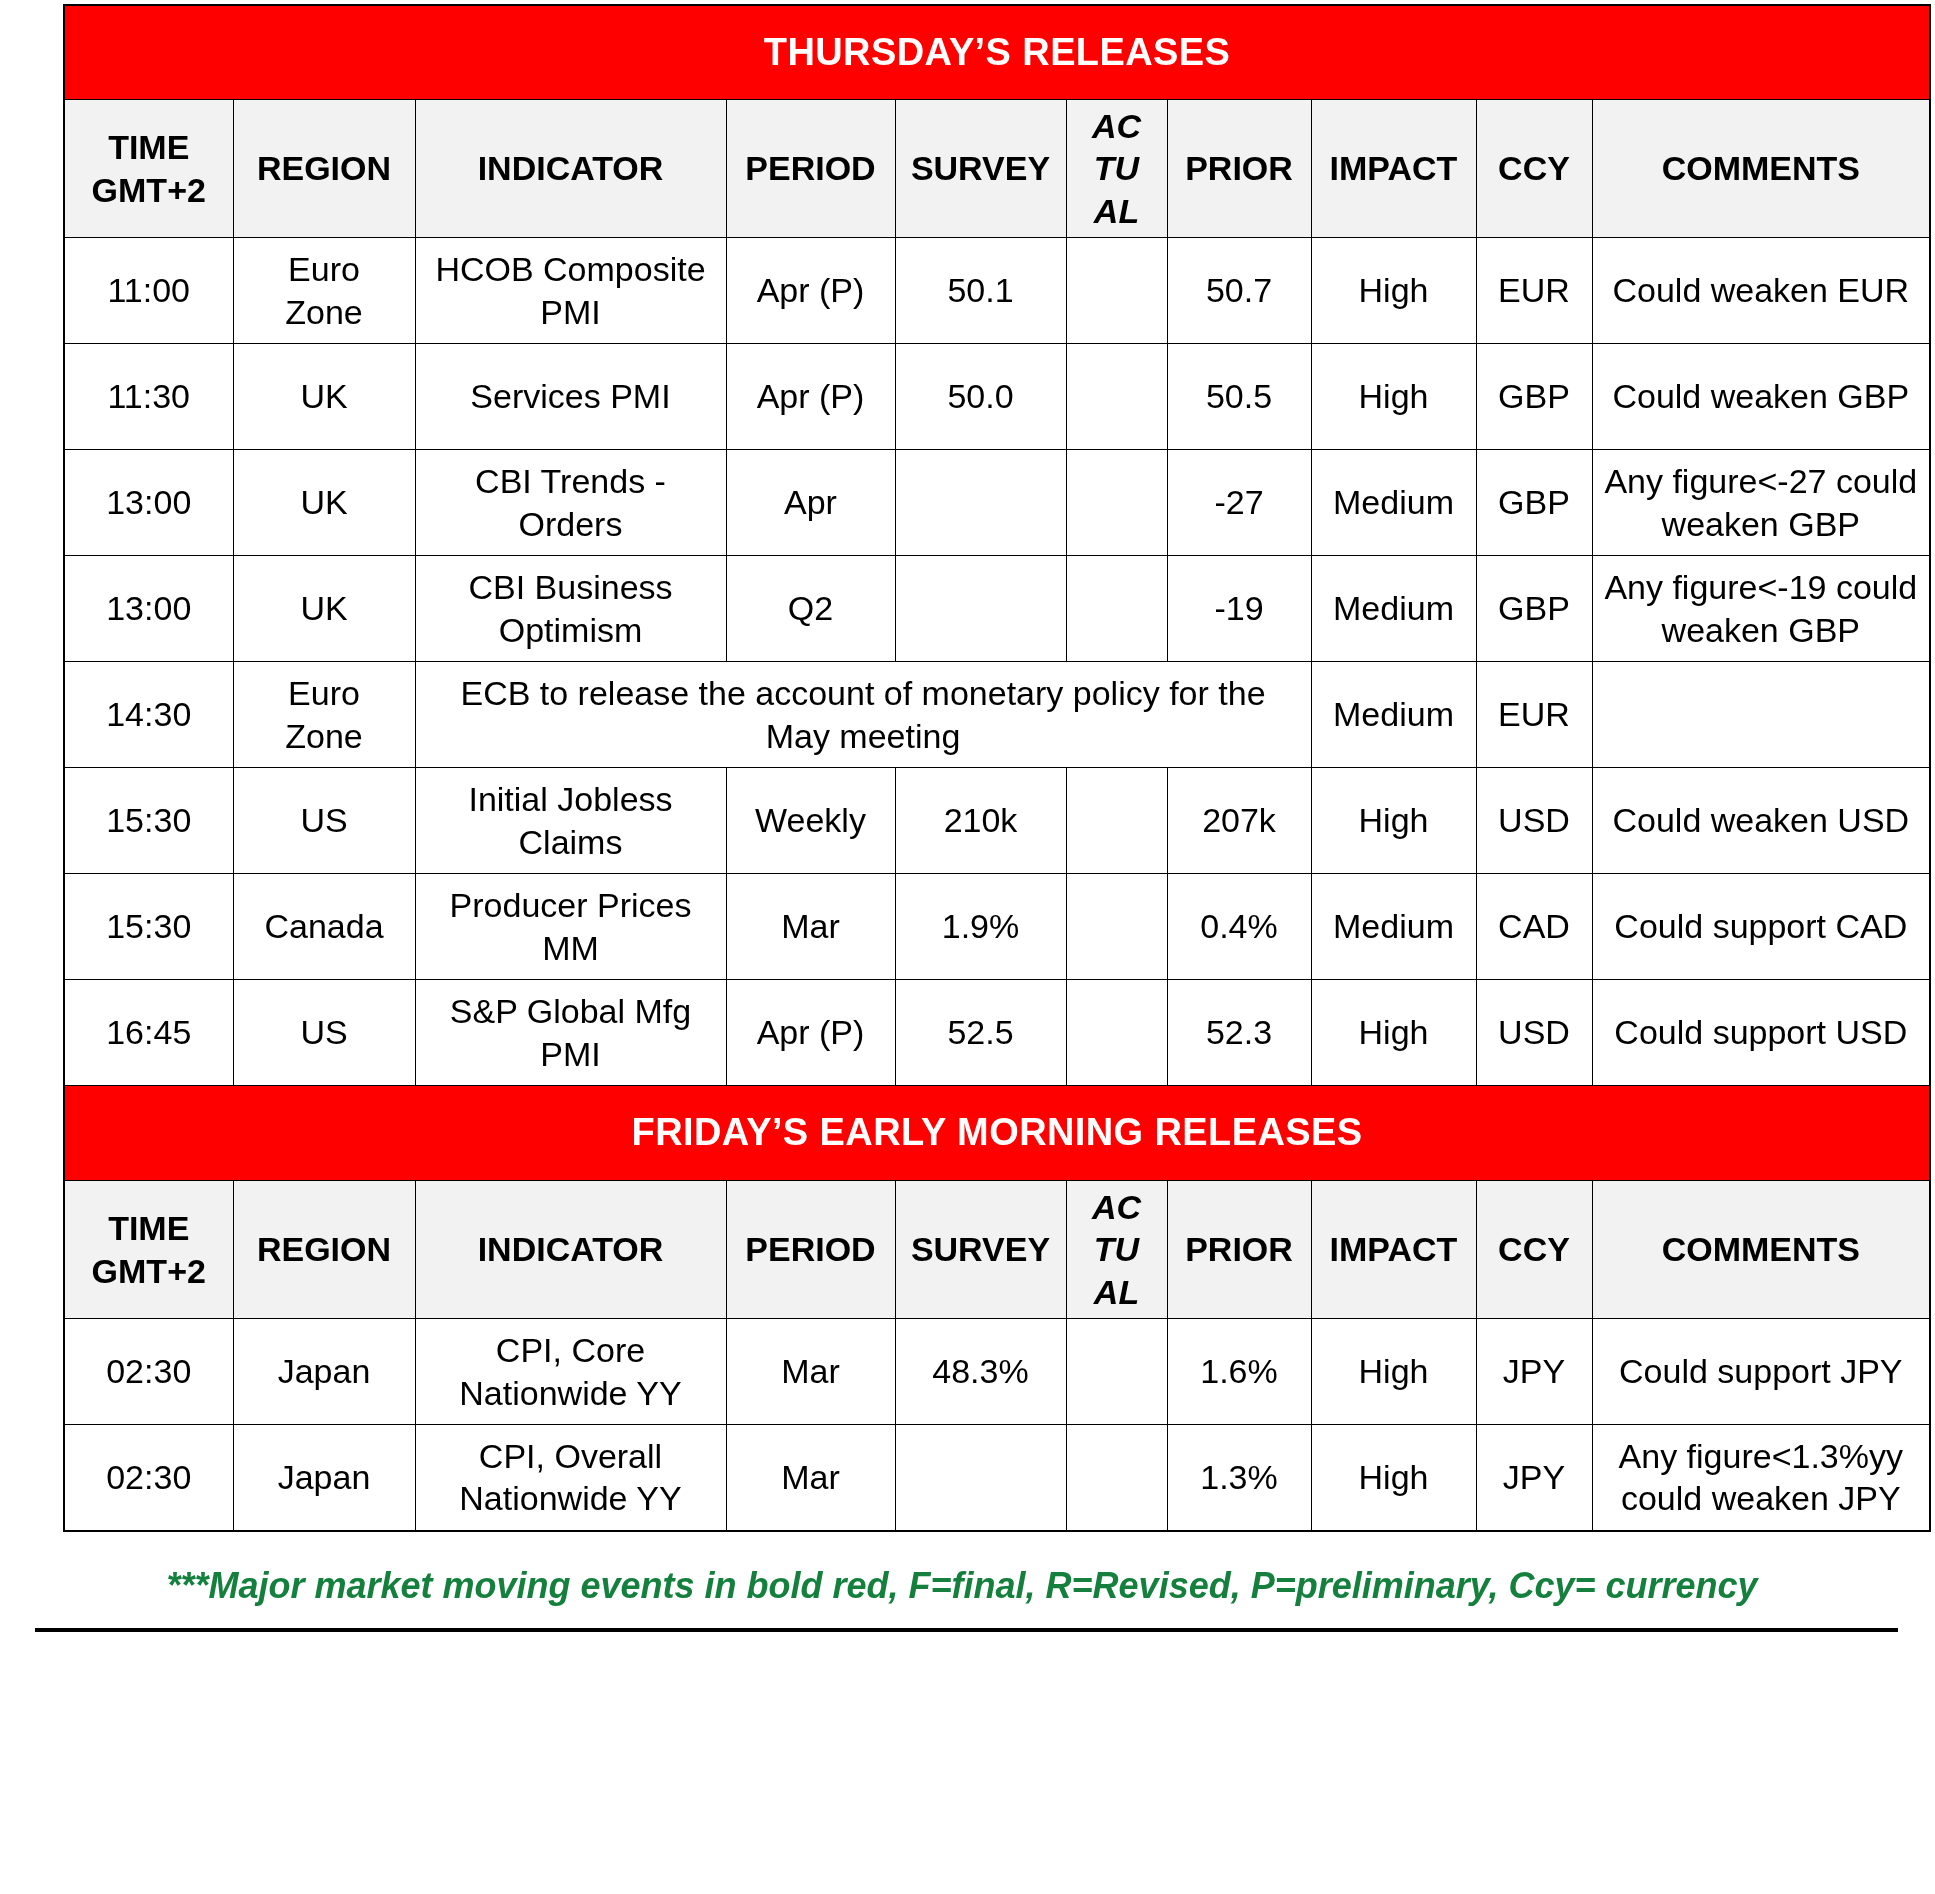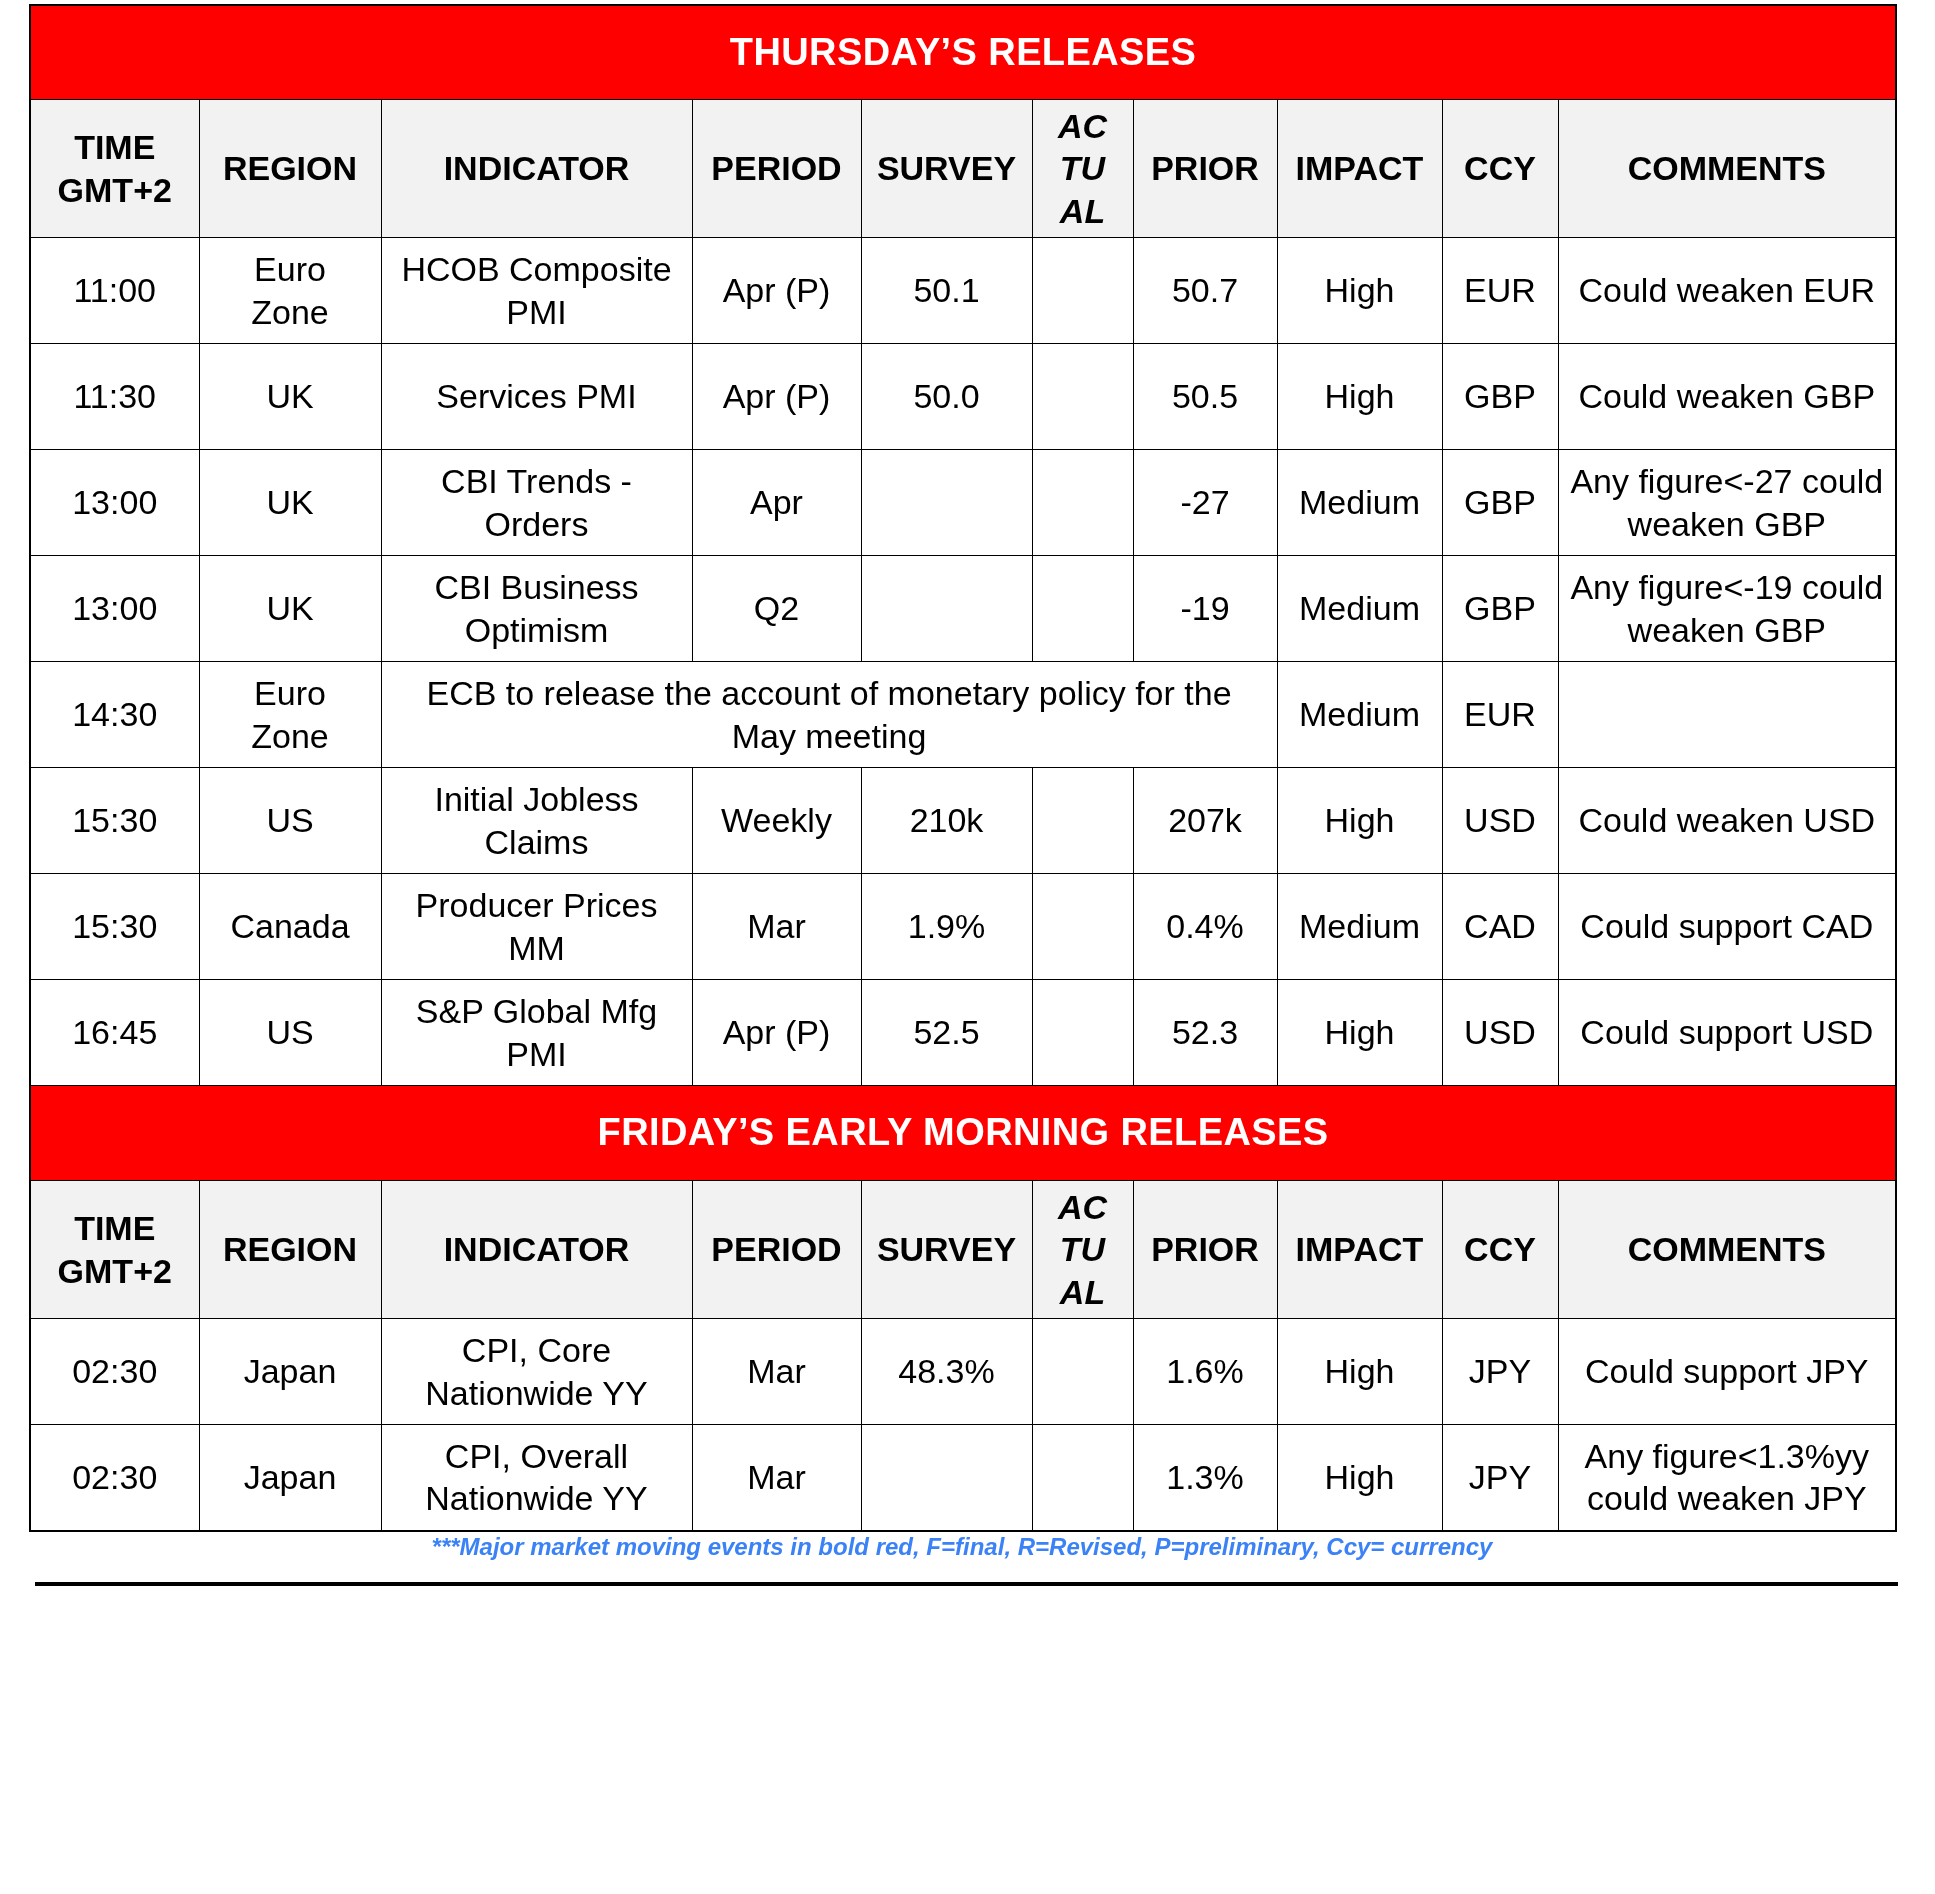--- a/index.html
+++ b/index.html
@@ -11,20 +11,21 @@
     position: relative;
     overflow: hidden;
   }
   .doc { position: absolute; left: 29px; top: 3.6px; width: 1866px; }
 
   table.calendar {
     border-collapse: collapse;
     table-layout: fixed;
     width: 1866px;
     border: 2.7px solid #000000;
+    margin-left: 34px;
   }
   col.col-time     { width: 169px; }
   col.col-region   { width: 182px; }
   col.col-indicator{ width: 311px; }
   col.col-period   { width: 169px; }
   col.col-survey   { width: 171px; }
   col.col-actual   { width: 101px; }
   col.col-prior    { width: 144px; }
   col.col-impact   { width: 165px; }
   col.col-ccy      { width: 116px; }
@@ -58,25 +59,26 @@
     max-width: 53px;
     word-break: break-all;
     line-height: 1.25;
     font-style: italic;
   }
   tr.data-row { height: 106px; }
   td.cell-comments { padding: 4.4px 6.2px; }
   td.merged { padding: 4.4px 18px; }
 
   .footnote {
+    margin-top: 31px;
     text-align: center;
-    color: #3b82f6;
+    color: #15803d;
     font-weight: bold;
     font-style: italic;
-    font-size: 24px;
+    font-size: 36px;
     line-height: 1.25;
   }
   .bottom-rule {
     margin-top: 20.4px;
     margin-left: 6.2px;
     width: 1863px;
     height: 3.6px;
     background: #000000;
   }
 </style>

